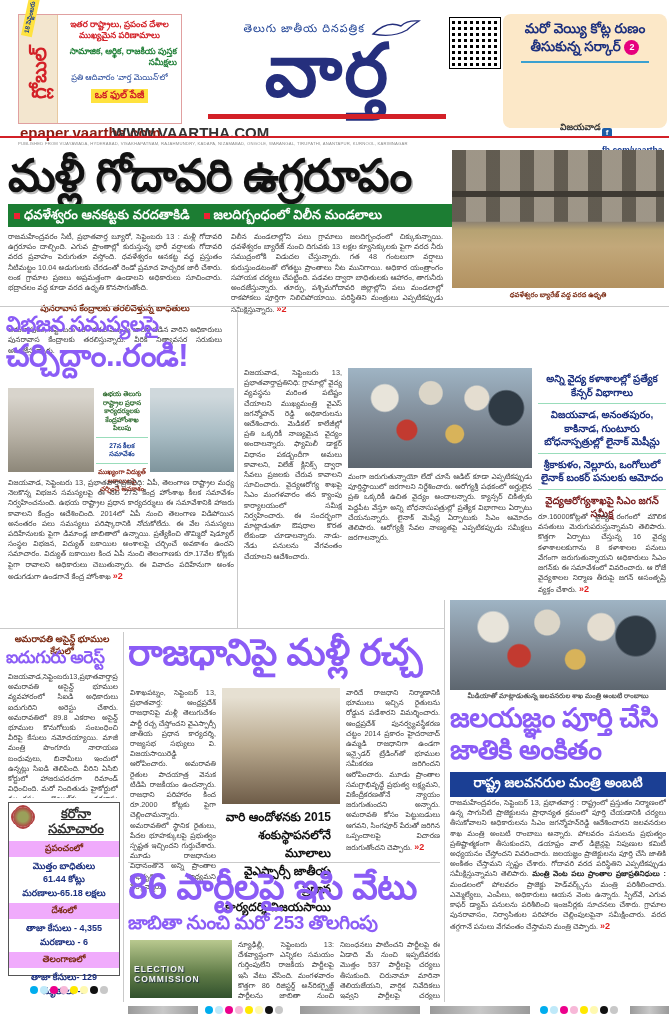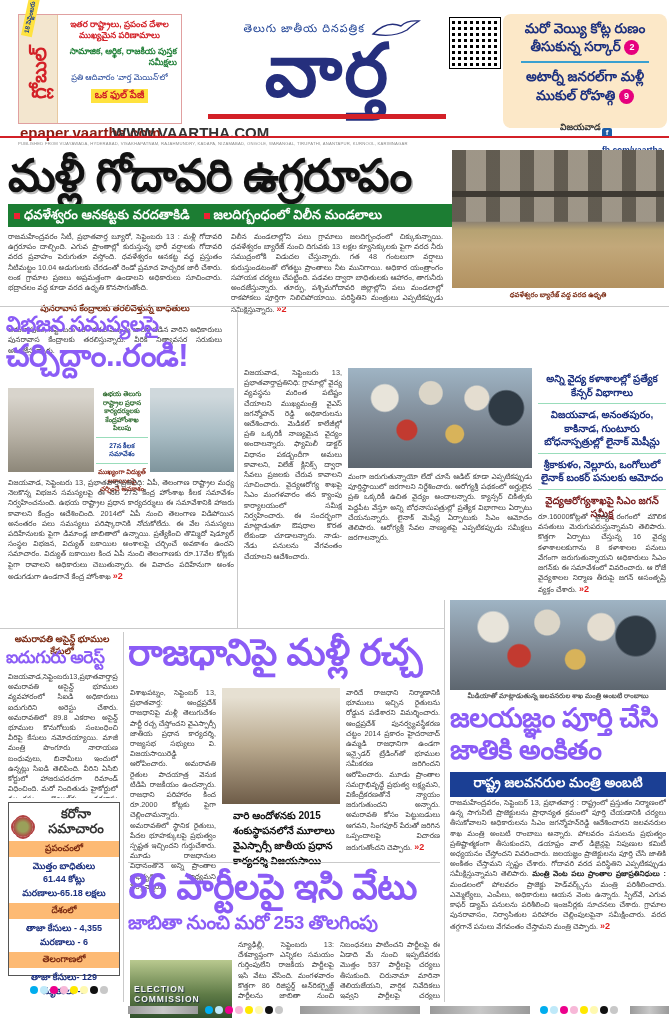--- a/index.html
+++ b/index.html
@@ -45,30 +45,30 @@
   .greenbar{background:#1c7d33;color:#fff;font-weight:bold;font-size:13px;display:flex;align-items:center;gap:14px;padding:0 6px;}
   .greenbar .sq{width:6px;height:6px;background:#e23;display:inline-block;margin-right:4px;}
   .subhead-inline{color:#7a2a12;font-weight:bold;font-size:8.5px;text-align:center;}
   .h-red{color:#e21d23;font-weight:900;font-size:37px;text-align:center;text-shadow:1px 1px 0 #f5b5b5;letter-spacing:-.5px;}
   .h-black-lg{color:#8b5cf6;font-weight:900;text-align:left;letter-spacing:-.5px;}
   .caption{font-size:6.8px;color:#7a2a12;text-align:center;font-weight:bold;}
   .bullet-col div{border-bottom:1px solid #9db;padding:4px 2px;}
   .bluebar{background:#1b3f94;color:#fff;font-weight:bold;font-size:13.5px;text-align:center;padding:3px 0;}
   
   .covid{border:1px solid #555;background:#fff;}
-  .covid .hd{display:flex;align-items:flex-end;gap:4px;padding:4px;}
+  .covid .hd{display:flex;align-items:flex-start;gap:4px;padding:4px;text-decoration:underline;}
   .covid .hd .t{font-size:13px;font-weight:bold;color:#333;line-height:1.15;text-align:center;flex:1;}
-  .covid .sec{background:#fdba74;color:#7a2a12;font-weight:bold;font-size:9px;text-align:center;padding:2px 0;}
+  .covid .sec{background:#f0abfc;color:#7a2a12;font-weight:bold;font-size:9px;text-align:center;padding:2px 0;}
   .covid .vals{font-size:9px;font-weight:bold;color:#1b2f7e;text-align:center;padding:3px 2px;line-height:1.5;}
   .virus{width:20px;height:20px;border-radius:50%;background:radial-gradient(circle,#9aa05a 35%,#b04040 70%);
          box-shadow:0 -3px 0 -1px #b04040,0 3px 0 -1px #b04040,3px 0 0 -1px #b04040,-3px 0 0 -1px #b04040;}
   .regdots{display:flex;gap:2px;align-items:center;}
   .regdots i{width:8px;height:8px;border-radius:50%;display:inline-block;}
   .graybar{background:linear-gradient(90deg,#9a9a9a,#c8c8c8 50%,#9a9a9a);height:8px;}
-  .ecphoto{background:linear-gradient(#b9c98f,#5e7a46 60%,#31512d);position:relative;margin-top:20px;}
+  .ecphoto{background:linear-gradient(#b9c98f,#5e7a46 60%,#31512d);position:relative;}
   .ecphoto span{position:absolute;left:4px;bottom:14px;color:#f4f4f4;font-weight:bold;font-size:8.5px;letter-spacing:1px;text-shadow:1px 1px 1px #234;}
   .crowd{background:
      radial-gradient(circle at 20% 30%,#e8e4da 0 8%,transparent 9%),
      radial-gradient(circle at 45% 25%,#dcd6c8 0 9%,transparent 10%),
      radial-gradient(circle at 70% 30%,#e4ddd0 0 8%,transparent 9%),
      radial-gradient(circle at 86% 40%,#2f3a44 0 10%,transparent 11%),
      radial-gradient(circle at 32% 62%,#c23a30 0 7%,transparent 8%),
      radial-gradient(circle at 58% 66%,#d8b35a 0 7%,transparent 8%),
      linear-gradient(#9fb4c4,#7d8894 55%,#5d666f);}
   .portrait{background:linear-gradient(#d8d4cc 10%,#b8b2a6 55%,#8d8779);}
@@ -105,24 +105,20 @@
   <div class="abs redbar" style="left:208px;top:114px;width:238px;"></div>
 
   <div class="abs qr" style="left:450px;top:18px;width:46px;height:46px;"></div>
 
   <div class="abs promoR" style="left:503px;top:14px;width:148px;height:102px;">
     <div class="item">
       <span>మరో వెయ్యి కోట్ల రుణం తీసుకున్న సర్కార్</span>
       <span class="badge">2</span>
     </div>
     <div class="div"></div>
-    <div class="item">
-      <span>అటార్నీ జనరల్‌గా మళ్లీ ముకుల్ రోహత్గి</span>
-      <span class="badge">9</span>
-    </div>
   </div>
 
   <div class="abs urltxt" style="left:20px;top:124px;">epaper.vaartha.com</div>
   <div class="abs urltxt" style="left:112px;top:124px;color:#333;">WWW.VAARTHA.COM</div>
   <div class="abs" style="left:560px;top:122px;font-size:9px;font-weight:bold;color:#333;">విజయవాడ</div>
   <div class="abs" style="left:602px;top:121px;">
     <span class="fbic">f</span>
     <span style="font-size:8.5px;font-weight:bold;color:#1b3f94;">fb.com/vaartha</span>
   </div>
 
@@ -201,21 +197,21 @@
     </div>
     <div class="sec">తెలంగాణలో</div>
     <div class="vals">
       <span>తాజా కేసులు- 129</span><br><span>మృతులు -0</span>
     </div>
   </div>
 
   <div class="abs h-black-lg" style="left:128px;top:632px;width:312px;font-size:37px;">రాజధానిపై మళ్లీ రచ్చ</div>
   <div class="abs body-txt" style="left:130px;top:688px;width:86px;height:310px;overflow:hidden;">విశాఖపట్నం, సెప్టెంబర్ 13, ప్రభాతవార్త: ఆంధ్రప్రదేశ్ రాజధానిపై మళ్లీ తెలుగుదేశం పార్టీ రచ్చ చేస్తోందని వైఎస్పార్సీ జాతీయ ప్రధాన కార్యదర్శి, రాజ్యసభ సభ్యులు వి. విజయసాయిరెడ్డి ఆరోపించారు. అమరావతి రైతుల పాదయాత్ర వెనుక టిడిపి రాజకీయం ఉందన్నారు. రాజధాని పరిహారం కింద రూ.2000 కోట్లకు పైగా చెల్లించామన్నారు. అమరావతిలో స్థానిక రైతులు, పేదల భూహక్కులపై ప్రభుత్వం స్పష్టత ఇచ్చిందని గుర్తుచేశారు. మూడు రాజధానుల విధానంతోనే అన్ని ప్రాంతాల అభివృద్ధి సాధ్యమని పేర్కొన్నారు.</div>
   <div class="abs portrait" style="left:222px;top:688px;width:118px;height:116px;background:linear-gradient(#e6e0d2 8%,#b9a98e 50%,#6e5c48);"></div>
-  <div class="abs" style="left:233px;top:808px;width:118px;text-align:left;font-size:10px;font-weight:bold;color:#111;line-height:1.5;">
+  <div class="abs" style="left:213px;top:808px;width:118px;text-align:right;font-size:12px;font-weight:bold;color:#111;line-height:1.5;">
     <span>వారి ఆందోళనకు 2015</span><br><span>శంకుస్థాపనలోనే మూలాలు</span><br>
     <span>వైఎస్పార్సీ జాతీయ ప్రధాన</span><br><span>కార్యదర్శి విజయసాయి</span>
   </div>
   <div class="abs body-txt" style="left:346px;top:688px;width:94px;height:170px;overflow:hidden;">
     <span>వారిదే రాజధాని నిర్మాణానికి భూములు ఇచ్చిన రైతులను రోడ్డున పడేశారని విమర్శించారు. ఆంధ్రప్రదేశ్ పునర్వ్యవస్థీకరణ చట్టం 2014 ప్రకారం హైదరాబాద్ ఉమ్మడి రాజధానిగా ఉండగా ఇన్సైడర్ ట్రేడింగ్‌తో భూముల సమీకరణ జరిగిందని ఆరోపించారు. మూడు ప్రాంతాల సమగ్రాభివృద్ధే ప్రభుత్వ లక్ష్యమని, వికేంద్రీకరణతోనే న్యాయం జరుగుతుందని అన్నారు. అమరావతి కోసం పెట్టుబడులు ఆగవని, సింగపూర్ పేరుతో జరిగిన ఒప్పందాలపై విచారణ జరుగుతోందని చెప్పారు.</span>
     <span class="cont">»2</span>
   </div>
 
   <div class="abs crowd" style="left:450px;top:600px;width:216px;height:90px;"></div>
   <div class="abs caption" style="left:450px;top:692px;width:216px;color:#555;">మీడియాతో మాట్లాడుతున్న జలవనరుల శాఖ మంత్రి అంబటి రాంబాబు</div>

